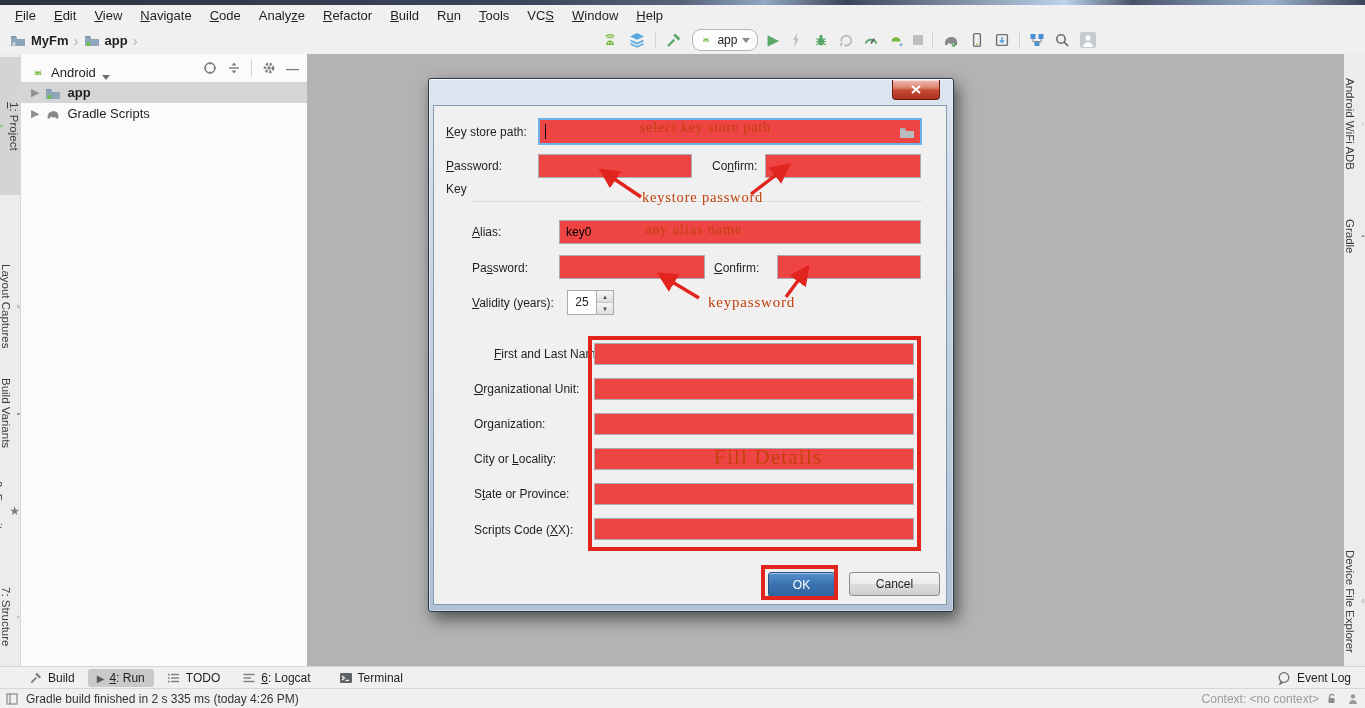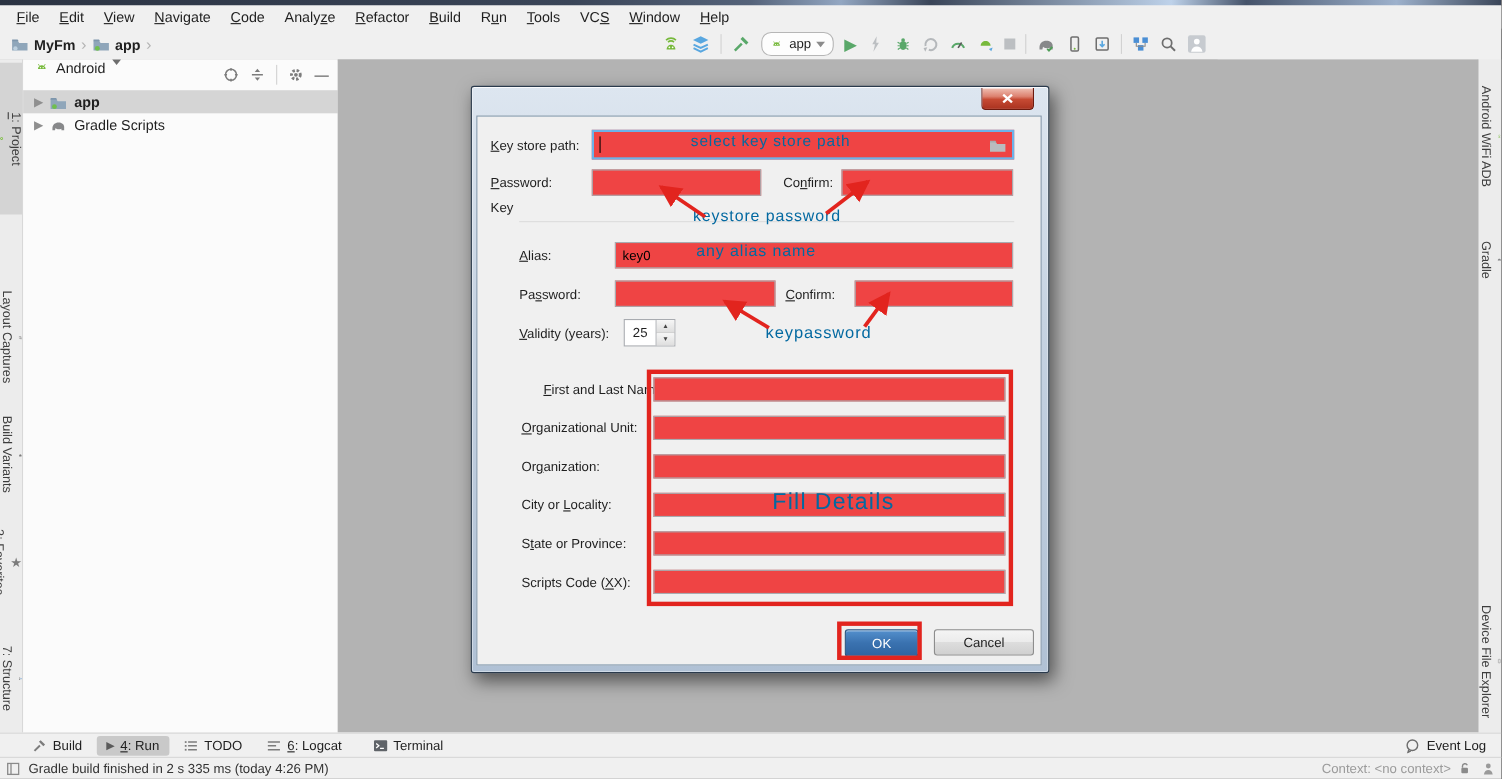--- a/index.html
+++ b/index.html
@@ -35,21 +35,21 @@
   .left-stripe{position:absolute;left:0;top:54px;width:20px;height:612px;background:#ececec;border-right:1px solid #d8d8d8;}
   .right-stripe{position:absolute;right:0;top:54px;width:21px;height:612px;background:#ececec;border-left:1px solid #d8d8d8;}
   .vtab{position:absolute;left:0;width:20px;writing-mode:vertical-rl;font-size:11.5px;color:#3d3d3d;
     display:flex;flex-direction:column;align-items:center;gap:5px;padding:4px 0;}
   .vtab svg{margin:3px auto;}
   .vtab.sel{background:#d4d4d4;}
   .right-stripe .vtab{width:21px;}
 
   
   .panel{position:absolute;left:21px;top:54px;width:286px;height:612px;background:#fbfbfb;}
-  .panel-head{height:26px;display:flex;align-items:flex-start;gap:6px;padding-left:10px;font-size:13px;}
+  .panel-head{height:26px;display:flex;align-items:flex-end;gap:6px;padding-left:10px;font-size:13px;}
   .panel-actions{position:absolute;right:8px;top:5px;display:flex;align-items:center;gap:10px;}
   .tree-row{height:21px;display:flex;align-items:center;gap:6px;padding-left:10px;font-size:13px;}
   .tree-row.sel{background:#d5d5d5;}
   .chev{color:#8f8f8f;font-size:11px;}
 
   .main-bg{position:absolute;left:307px;top:54px;width:1037px;height:612px;background:#b3b3b3;}
 
   
   .bottom-bar{position:absolute;left:0;top:666px;width:1365px;height:22px;background:#f0f0f0;border-top:1px solid #d6d6d6;
     display:flex;align-items:center;font-size:12px;}
@@ -89,21 +89,21 @@
   .spin-b{flex:1;background:linear-gradient(#f6f6f6,#dedede);display:flex;align-items:center;justify-content:center;font-size:6px;color:#444;}
   .spin-b:first-child{border-bottom:1px solid #c9c9c9;}
   .btn{position:absolute;font-size:12px;display:flex;align-items:center;justify-content:center;border-radius:3px;box-sizing:border-box;}
   .btn-ok{background:linear-gradient(#5490cd,#3a72b0 50%,#2f64a0);border:1px solid #27527f;color:#fff;
     box-shadow:inset 0 1px 0 rgba(255,255,255,.45);}
   .btn-cancel{background:linear-gradient(#f4f4f4,#ebebeb 50%,#dddddd 50%,#d0d0d0);border:1px solid #8d8d8d;color:#1f1f1f;}
   .folder-btn{position:absolute;right:5px;top:4px;}
 
   
   .annot{z-index:20;pointer-events:none;}
-  .annot-text{position:absolute;color:#0369a1;font-family:Liberation Sans, sans-serif;letter-spacing:.8px;white-space:nowrap;}
+  .annot-text{position:absolute;color:#c2410c;font-family:Liberation Serif, serif;letter-spacing:.8px;white-space:nowrap;margin-left:12px;}
   .annot-rect{position:absolute;border:4px solid #e2241e;box-sizing:border-box;}
   .annot-svg{position:absolute;left:0;top:0;width:1365px;height:708px;z-index:21;pointer-events:none;}
 </style>
 </head>
 <body>
 
 <div class="screen">
 
   <div class="sliver"></div>
 

